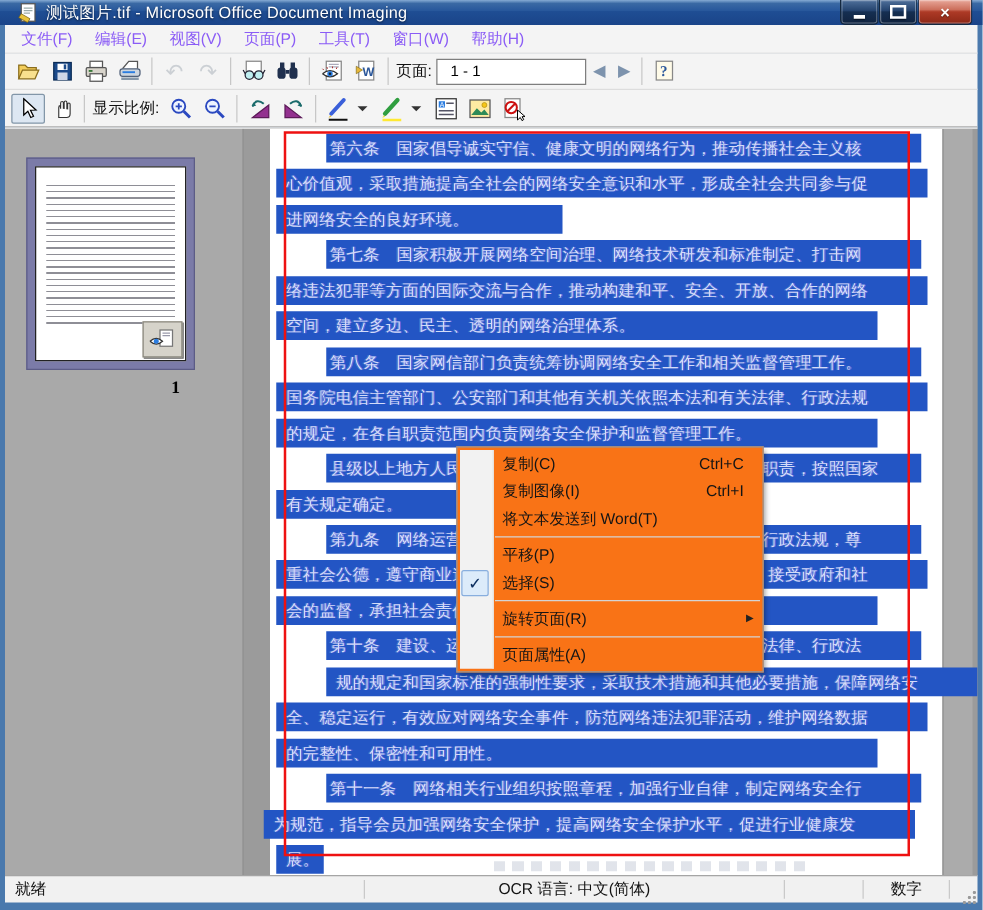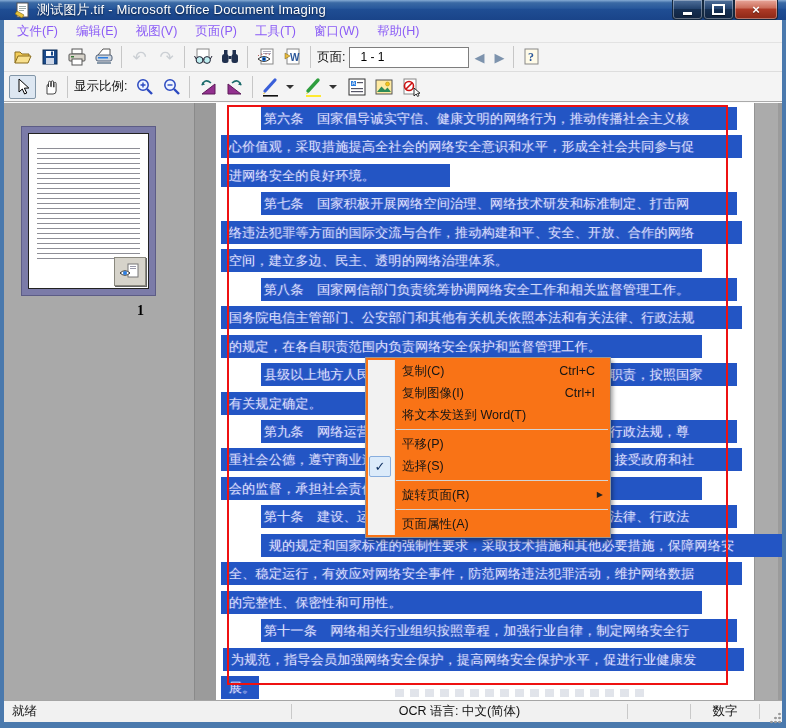--- a/index.html
+++ b/index.html
@@ -340,21 +340,21 @@
         <div class="doc-line" style="top: 260px; left: 66px; width: 473px; padding-left: 3px;">县级以上地方人民政府有关部门的网络安全保护和监督管理职责，按照国家</div>
         <div class="doc-line" style="top: 289px; left: 26px; width: 268px; padding-left: 8px;">有关规定确定。</div>
         <div class="doc-line" style="top: 317px; left: 66px; width: 473px; padding-left: 3px;">第九条　网络运营者开展经营和服务活动，必须遵守法律、行政法规，尊</div>
         <div class="doc-line" style="top: 345px; left: 26px; width: 513px; padding-left: 8px;">重社会公德，遵守商业道德，诚实信用，履行网络安全保护义务，接受政府和社</div>
         <div class="doc-line" style="top: 374px; left: 26px; width: 473px; padding-left: 8px;">会的监督，承担社会责任。</div>
         <div class="doc-line" style="top: 402px; left: 66px; width: 473px; padding-left: 3px;">第十条　建设、运营网络或者通过网络提供服务，应当依照法律、行政法</div>
         <div class="doc-line" style="top: 431px; left: 26px; width: 513px; padding-left: 8px; margin-left: 40px;">规的规定和国家标准的强制性要求，采取技术措施和其他必要措施，保障网络安</div>
         <div class="doc-line" style="top: 459px; left: 26px; width: 513px; padding-left: 8px;">全、稳定运行，有效应对网络安全事件，防范网络违法犯罪活动，维护网络数据</div>
         <div class="doc-line" style="top: 516px; left: 66px; width: 473px; padding-left: 3px;">第十一条　网络相关行业组织按照章程，加强行业自律，制定网络安全行</div>
         <div class="doc-line" style="top: 488px; left: 26px; width: 473px; padding-left: 8px;">的完整性、保密性和可用性。</div>
-        <div class="doc-line" style="top: 545px; left: 28px; width: 513px; padding-left: 8px;">为规范，指导会员加强网络安全保护，提高网络安全保护水平，促进行业健康发</div>
+        <div class="doc-line" style="top: 545px; left: 16px; width: 513px; padding-left: 8px;">为规范，指导会员加强网络安全保护，提高网络安全保护水平，促进行业健康发</div>
         <div class="doc-line" style="top: 573px; left: 26px; width: 30px; padding-left: 8px;">展。</div>
         <div class="ctxmenu" id="ctxmenu">
         <div class="gutter"></div>
       <div class="ctx-item"><span>复制(C)</span><span class="ctx-short">Ctrl+C</span></div>
           <div class="ctx-item"><span>复制图像(I)</span><span class="ctx-short">Ctrl+I</span></div>
           <div class="ctx-item"><span>将文本发送到 Word(T)</span></div>
           <div class="ctx-sep"></div>
           <div class="ctx-item"><span>平移(P)</span></div>
           <div class="ctx-item"><span>选择(S)</span><span class="ctx-check">✓</span></div>
           <div class="ctx-sep"></div>

